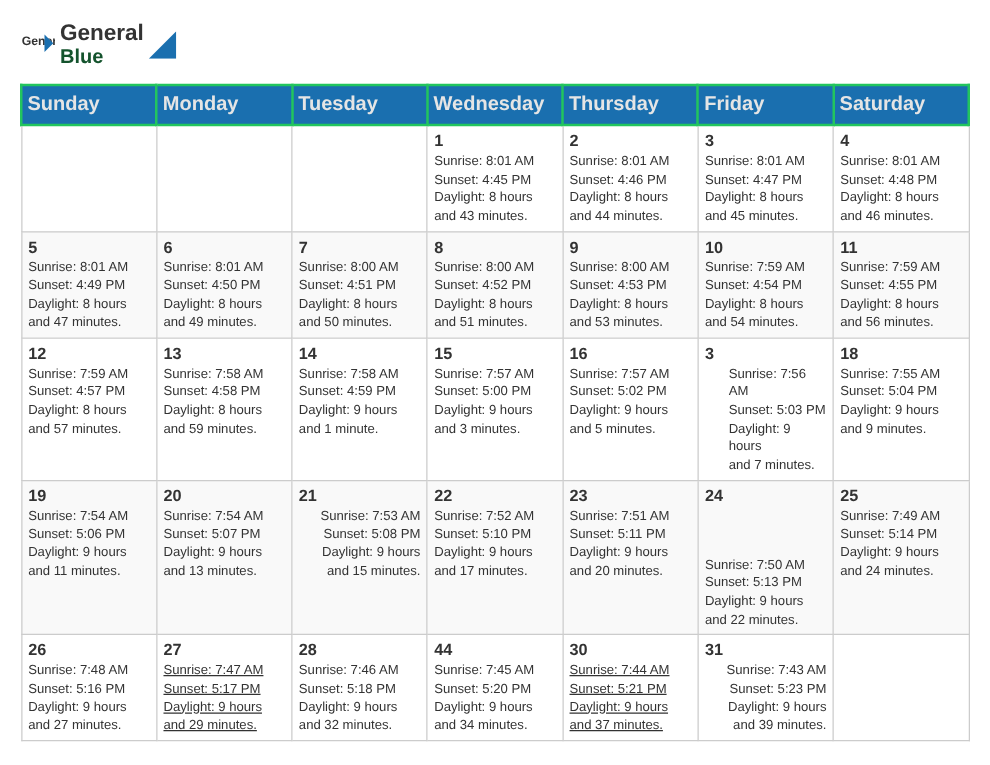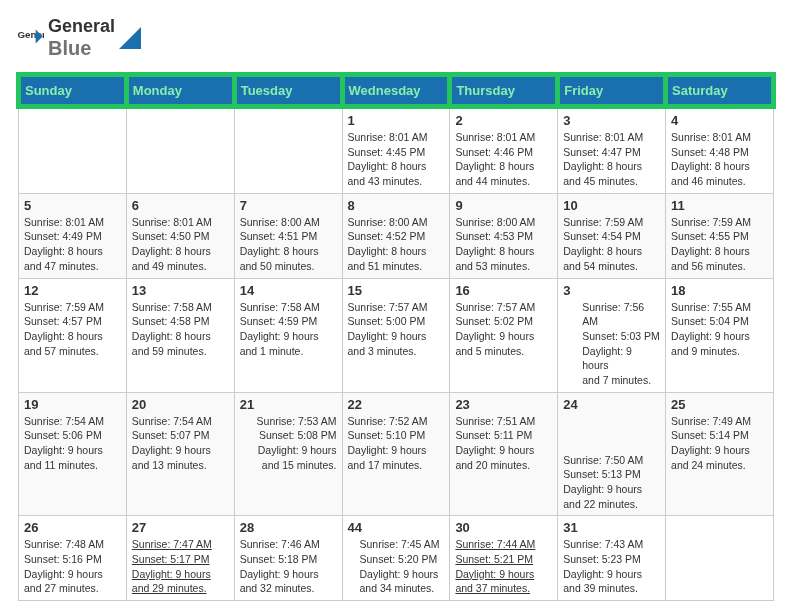--- a/index.html
+++ b/index.html
@@ -37,26 +37,26 @@
       font-size: 15px;
       color: #555;
     }
     .calendar {
       width: 100%;
       border-collapse: collapse;
       border: 1px solid #ccc;
     }
     .calendar th {
       background-color: #1a6faf;
-      color: #86efac;
-      font-size: 13px;
+      color: #e5e5e5;
+      font-size: 16px;
       font-weight: bold;
       padding: 6px 4px;
       text-align: left;
-      border: 5px solid #22c55e;
+      border: 2px solid #22c55e;
     }
     .calendar td {
       vertical-align: top;
       border: 1px solid #ccc;
       padding: 4px 5px;
       width: calc(100% / 7);
       min-height: 80px;
       background: #fff;
     }
     .calendar tr:nth-child(even) td {
@@ -81,21 +81,21 @@
 <body>
 
 <div class="header">
   <div class="logo">
     <svg class="logo-icon" viewBox="0 0 40 40" xmlns="http://www.w3.org/2000/svg">
       <text x="2" y="20" font-size="14" font-weight="bold" fill="#333">General</text>
       <path d="M28 8 L38 18 L28 28" fill="#1a6faf"></path>
     </svg>
     <div>
       <span style="font-size:18px;font-weight:bold;color:#333;">General</span><br>
-      <span style="font-size:20px;font-weight:bold;color:#737373;">Blue</span>
+      <span style="font-size:16px;font-weight:bold;color:#14532d;">Blue</span>
     </div>
     <svg width="22" height="22" viewBox="0 0 22 22">
       <polygon points="0,22 22,0 22,22" fill="#1a6faf"></polygon>
     </svg>
   </div>
   <div class="title-block">
     <div class="month-title"></div>
     <div class="location-title"></div>
   </div>
 </div>
@@ -316,35 +316,35 @@
         </td>
         <td>
           <div class="day-number">28</div>
           <div class="day-info" style="white-space: pre-line;">Sunrise: 7:46 AM
 Sunset: 5:18 PM
 Daylight: 9 hours
 and 32 minutes.</div>
         </td>
         <td>
           <div class="day-number">44</div>
-          <div class="day-info" style="white-space: pre-line; margin-left: 12px;">Sunrise: 7:45 AM
+          <div class="day-info" style="white-space: pre-line;">Sunrise: 7:45 AM
 Sunset: 5:20 PM
 Daylight: 9 hours
 and 34 minutes.</div>
         </td>
         <td>
           <div class="day-number">30</div>
           <div class="day-info" style="white-space: pre-line; text-decoration: underline;">Sunrise: 7:44 AM
 Sunset: 5:21 PM
 Daylight: 9 hours
 and 37 minutes.</div>
         </td>
         <td>
           <div class="day-number">31</div>
-          <div class="day-info" style="white-space: pre-line;">Sunrise: 7:43 AM
+          <div class="day-info" style="white-space: pre-line; text-align: right;">Sunrise: 7:43 AM
 Sunset: 5:23 PM
 Daylight: 9 hours
 and 39 minutes.</div>
         </td>
         <td class="empty-cell"></td>
       </tr>
     </tbody>
 </table>
 
 </body></html>

